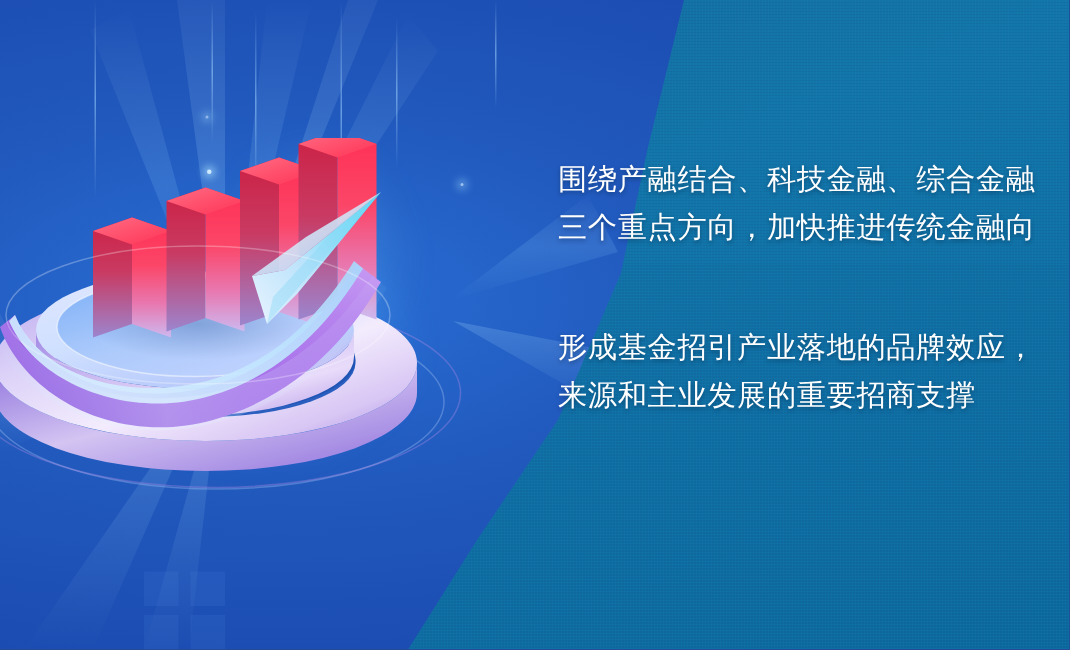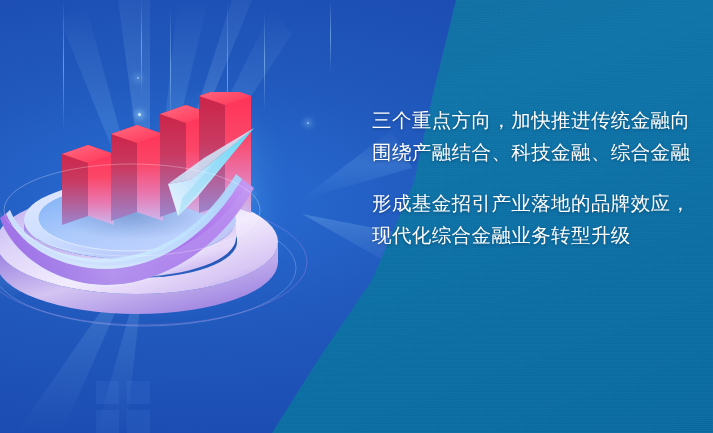--- a/index.html
+++ b/index.html
@@ -60,21 +60,21 @@
       repeating-linear-gradient(90deg, rgba(255,255,255,.045) 0 1px, rgba(0,0,0,.045) 1px 2px);
     clip-path:polygon(456px 0, 713px 0, 713px 433px, 272px 433px, 318px 360px, 372px 280px, 414px 182px, 432px 98px);
   }
 
   
   .illus{position:absolute;left:-8px;top:92px;width:340px;height:250px;}
 
   
   .copy{position:absolute;left:372px;top:104px;width:320px;}
   .para{margin:0;}
-  .para + .para{margin-top:19px;}
+  .para + .para{margin-top:48px;}
   .line{
     display:block;
     color:#ffffff;
     font-size:19.5px;
     line-height:32px;
     letter-spacing:.4px;
     white-space:nowrap;
     text-shadow:0 1px 3px rgba(2,30,60,.45);
   }
 </style>
@@ -272,23 +272,23 @@
              L266,100 C244,138 204,180 142,192 C72,206 12,166 0,124 Z" fill="url(#swoosh)" opacity=".55"></path>
     <ellipse cx="140" cy="118" rx="128" ry="46" fill="none" stroke="#ffffff" stroke-opacity=".28" stroke-width="1"></ellipse>
   </svg>
 
   <div class="bg-right"></div>
   <div class="noise"></div>
 
   <div class="copy">
 
     <p class="para">
+      <span class="line">围绕产融结合、科技金融、综合金融</span>
       <span class="line">三个重点方向，加快推进传统金融向</span>
-      <span class="line">围绕产融结合、科技金融、综合金融</span>
     </p>
 
     <p class="para">
       <span class="line">形成基金招引产业落地的品牌效应，</span>
-      <span class="line">现代化综合金融业务转型升级</span>
+      <span class="line">来源和主业发展的重要招商支撑</span>
     </p>
 
   </div>
 </div>
 
 </body></html>

